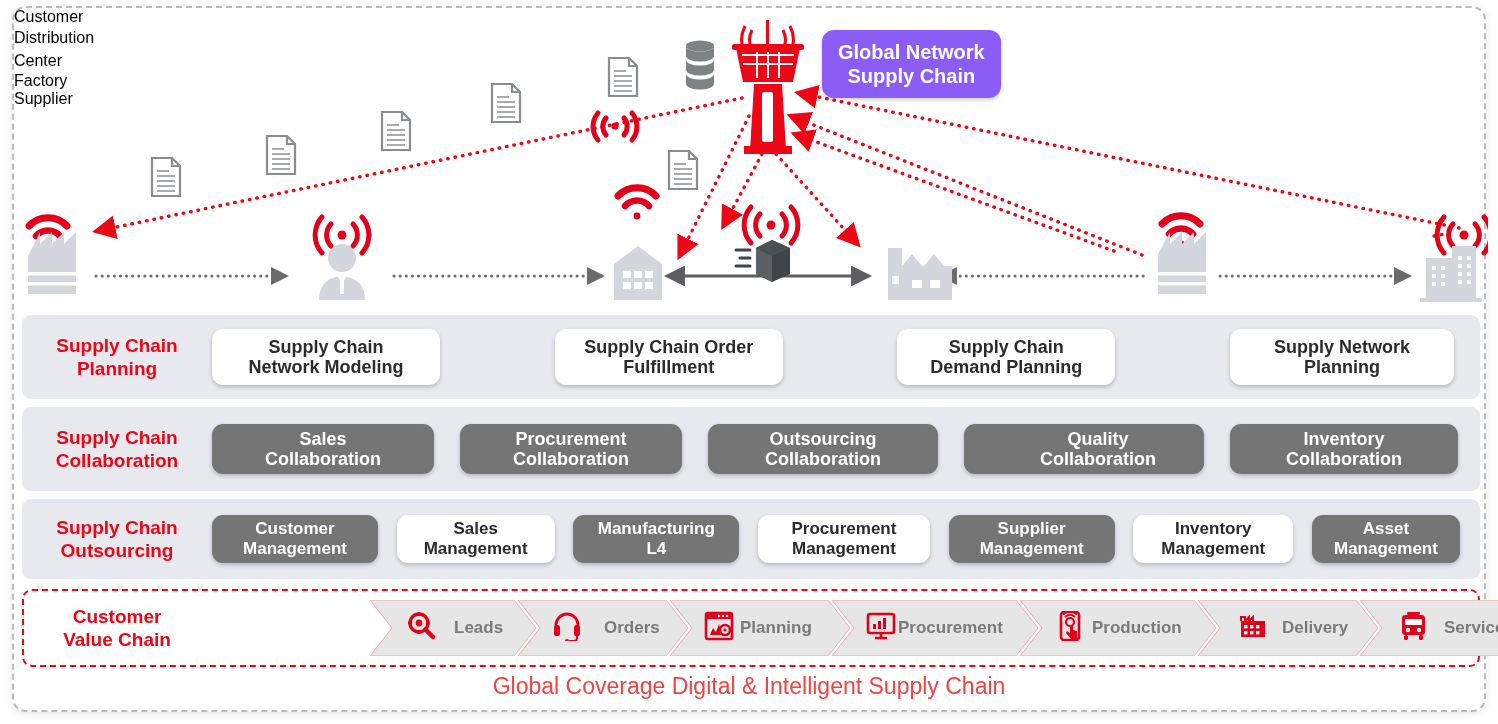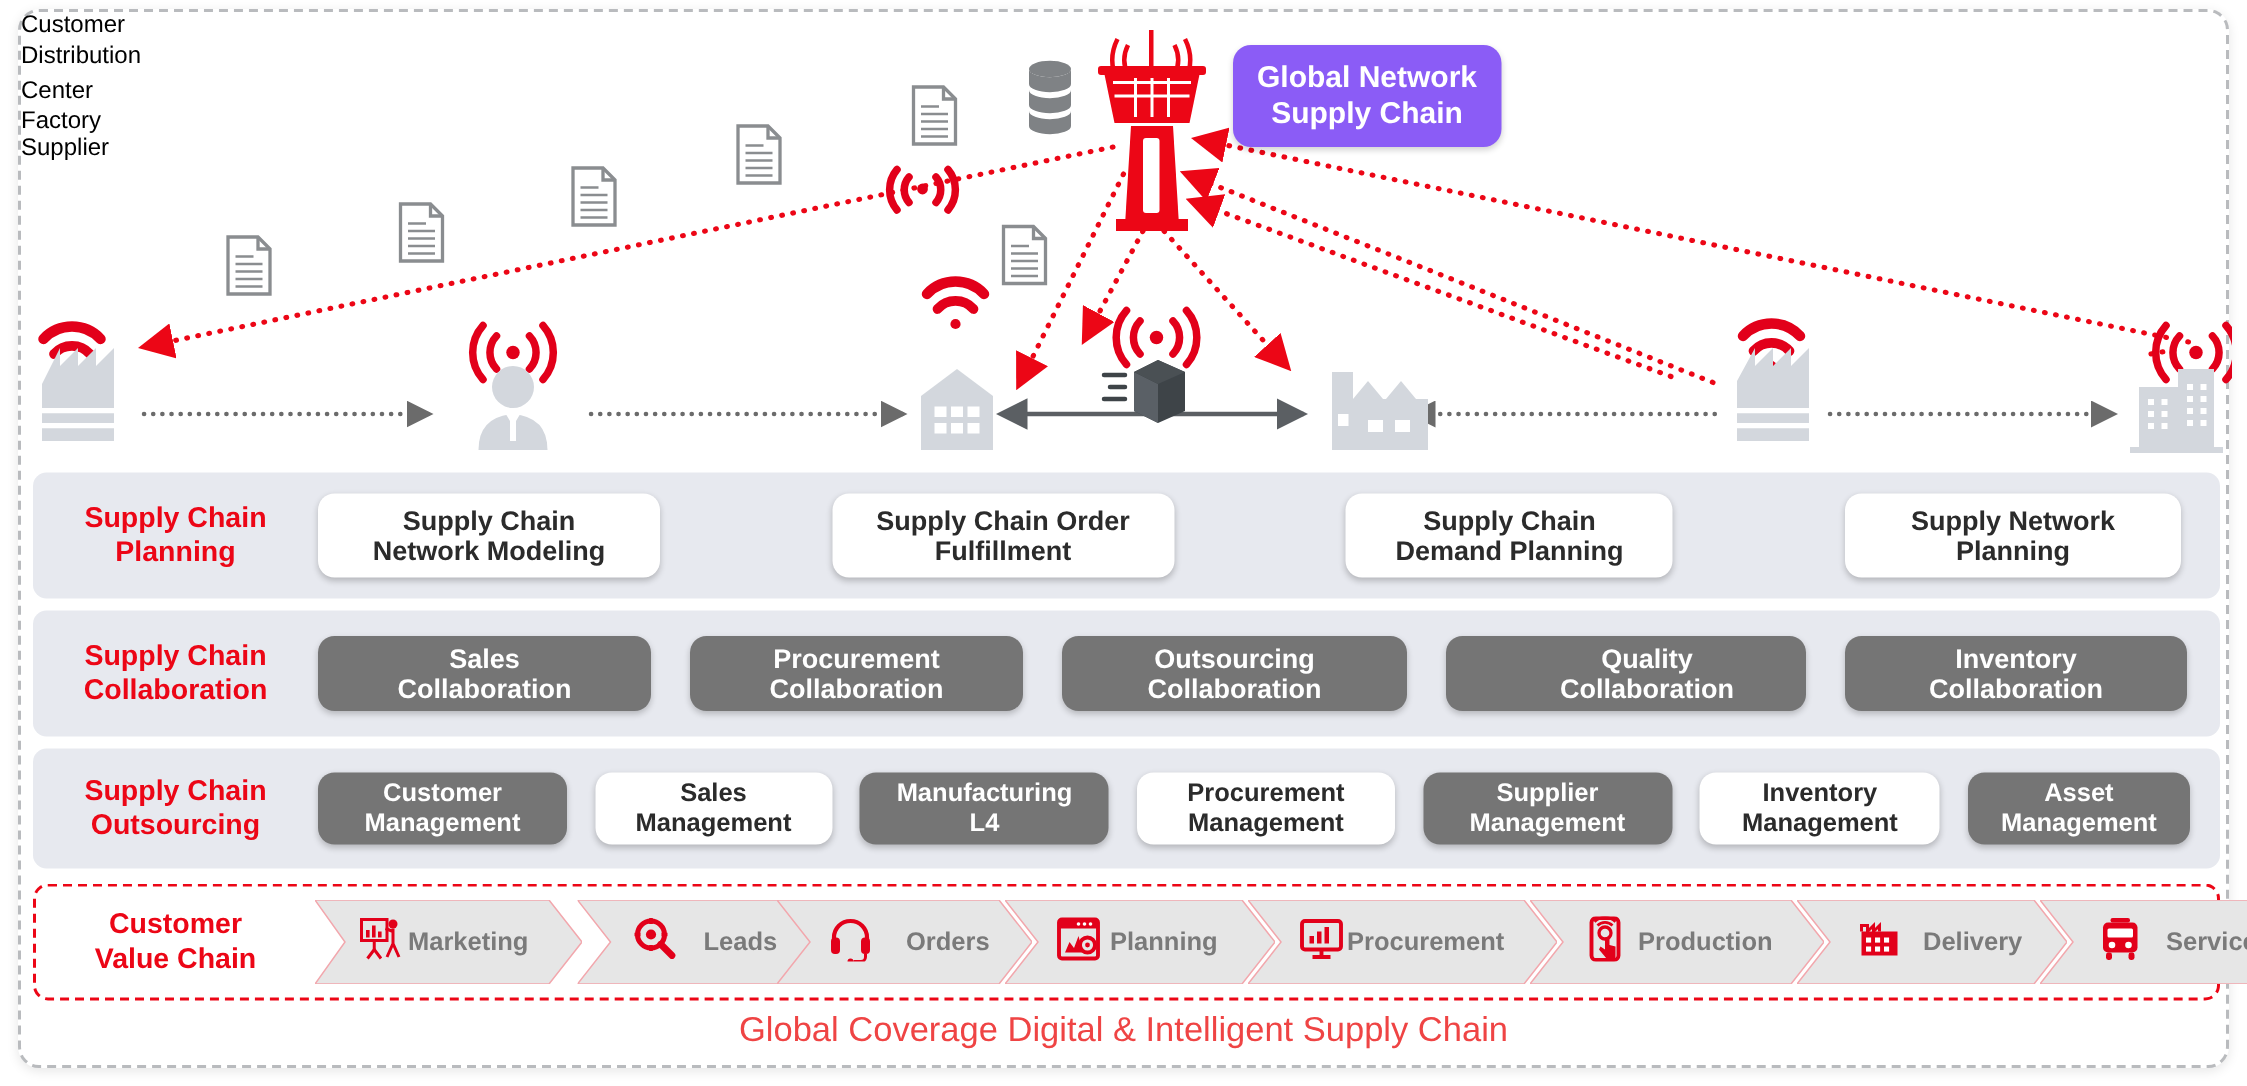--- a/index.html
+++ b/index.html
@@ -431,42 +431,22 @@
     </div>
 
     <div id="vcwrap" style="left:8px;top:581px;width:1458px;height:78px;">
       <div id="vclabel" style="width:186px;">
         <div>Customer</div>
         <div>Value Chain</div>
       </div>
 
       <div id="chevrons">
 
-        <div class="chev" style="left:0px;width:178px;">
-          <svg class="shape" viewBox="0 0 178 56" preserveAspectRatio="none">
-            <path d="M0,0 L156,0 L178,28 L156,56 L0,56 L20,28 Z" fill="#e6e6e6" stroke="#f2a7ad" stroke-width="1"></path>
-          </svg>
-          <span class="ico" style="margin-left:30px;">
-            <svg width="30" height="30" viewBox="0 0 30 30">
-              <rect x="1" y="2" width="17" height="14" fill="none" stroke="#e2001a" stroke-width="2"></rect>
-              <g fill="#e2001a">
-                  <rect x="4" y="9" width="2.4" height="5"></rect>
-                  <rect x="8" y="6" width="2.4" height="8"></rect>
-                  <rect x="12" y="10" width="2.4" height="4"></rect>
-                </g>
-              <path d="M9.5,16 v6" stroke="#e2001a" stroke-width="2"></path>
-              <path d="M5,28 l4.5,-6 l4.5,6" stroke="#e2001a" stroke-width="2" fill="none"></path>
-              <circle cx="22" cy="5" r="3" fill="#e2001a"></circle>
-              <path d="M22,8 v10 M22,10 l-5,-2 M22,18 l-4,9 M22,18 l4,9" stroke="#e2001a" stroke-width="2" fill="none"></path>
-            </svg>
-          </span>
-          <span class="txt" style="margin-left:2px;">Marketing</span>
-        </div>
-
-        <div class="chev" style="left:175px;width:166px;">
+
+        <div class="chev" style="left:160px;width:166px;">
           <svg class="shape" viewBox="0 0 166 56" preserveAspectRatio="none">
             <path d="M0,0 L144,0 L166,28 L144,56 L0,56 L22,28 Z" fill="#e6e6e6" stroke="#f2a7ad" stroke-width="1"></path>
           </svg>
           <span class="ico" style="margin-left:36px;">
             <svg width="30" height="30" viewBox="0 0 30 30">
               <circle cx="13" cy="12" r="9" fill="none" stroke="#e2001a" stroke-width="3.4"></circle>
               <circle cx="13" cy="12" r="3.4" fill="#e2001a"></circle>
               <path d="M13,1 v4 M13,19 v4 M2,12 h4 M20,12 h4" stroke="#e2001a" stroke-width="2.4"></path>
               <path d="M19.5,18.5 L27,26" stroke="#e2001a" stroke-width="4.5" stroke-linecap="round"></path>
             </svg>

